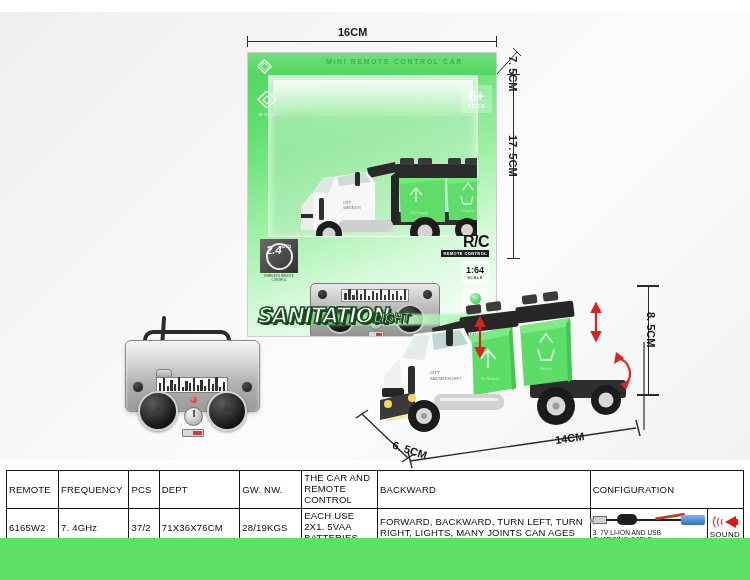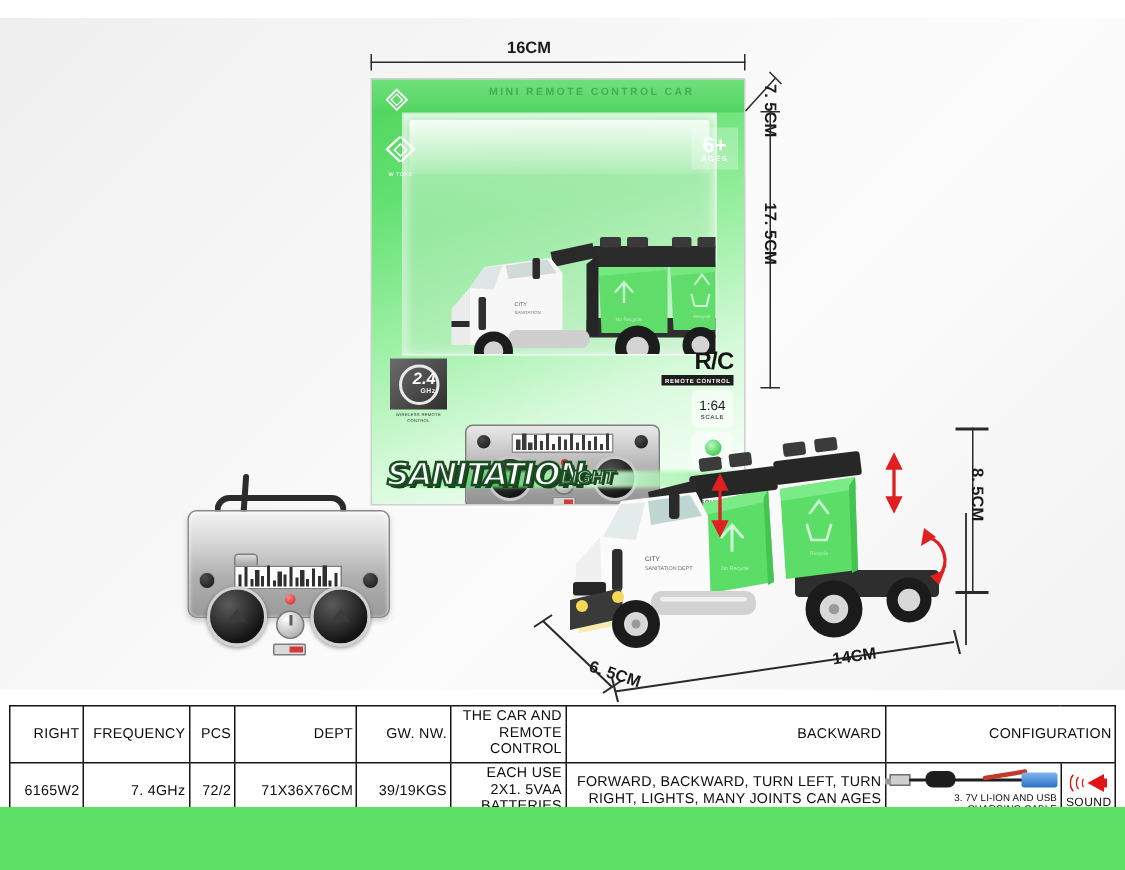--- a/index.html
+++ b/index.html
@@ -75,21 +75,21 @@
 
   
   .ghz-badge {
     position:absolute; left: 12px; top: 186px; width: 38px; height: 34px;
     background: linear-gradient(135deg,#6c6c6c,#2f2f2f);
     display:flex; align-items:center; justify-content:center;
   }
   .ghz-circle {
     width:27px;height:27px;border-radius:50%;
     border:2px solid #e9e9e9; color:#fff;
-    display:flex;flex-direction:column;align-items:flex-end;justify-content:center;
+    display:flex;flex-direction:row;align-items:flex-start;justify-content:center;
     font-weight:bold; line-height:1;
   }
   .ghz-circle .a{font-size:11px;font-style:italic}
   .ghz-circle .b{font-size:4.5px;letter-spacing:.4px}
   .ghz-cap{position:absolute;left:12px;top:221px;width:38px;font-size:2.8px;color:#2d2d2d;text-align:center;letter-spacing:.2px;}
 
   
   .rc-text {
     position:absolute; right:7px; top:180px; font-size:16px; font-weight:bold;
     color:#141414; letter-spacing:-.5px;
@@ -98,21 +98,21 @@
     position:absolute; right:7px; top:197px; font-size:4px; font-weight:bold;
     color:#ffffff; background:#1d1d1d; padding:1px 2px; letter-spacing:.4px;
   }
   .side-badge {
     position:absolute; right:7px; width:28px; height:25px;
     background: rgba(255,255,255,.55); border-radius:4px;
     display:flex;flex-direction:column;align-items:center;justify-content:center;
     line-height:1;
   }
   .sb1{top:207px}.sb2{top:235px}.sb3{top:263px}
-  .side-badge .big{font-size:9px;font-weight:normal;color:#171717}
+  .side-badge .big{font-size:9px;font-weight:bold;color:#171717}
   .side-badge .lbl{font-size:4px;font-weight:bold;color:#5d5d5d;letter-spacing:.4px;margin-top:1px}
   .bulb {
     width:11px;height:11px;border-radius:50%;
     background: radial-gradient(circle at 38% 34%, #bdf5c6, #4fd45c 65%, #33b341);
   }
   .spark { width:13px;height:11px;position:relative }
   .spark i {
     position:absolute;left:6px;top:0;width:1.6px;height:5px;background:#4fd45c;
     transform-origin:50% 110%;
   }
@@ -233,21 +233,21 @@
   .vert { transform-origin: 0 0; }
 
   
   .spec-table {
     position:absolute; left:6px; top:470px; width:738px;
     border-collapse: collapse;
     background:#fff;
   }
   .spec-table td, .spec-table th {
     border: 1px solid #161616;
-    text-align:right; vertical-align:middle;
+    text-align:left; vertical-align:middle;
     font-family:"Liberation Sans", sans-serif;
     color:#0d0d0d;
     padding: 2px 2px;
     font-size: 9.5px;
     letter-spacing: .2px;
   }
   .spec-table th { font-weight: normal; height: 24px; }
   .spec-table td { height: 26px; }
   .th-two { line-height:1.15; }
   .cfg-head { color:#e81414; font-weight:normal; letter-spacing:.6px; font-size:10px; }
@@ -585,38 +585,38 @@
       <line x1="6" y1="2" x2="52" y2="46" stroke="#2a2a2a" stroke-width="1.4"></line>
       <line x1="0" y1="6" x2="12" y2="-2" stroke="#2a2a2a" stroke-width="1.4"></line>
       <line x1="46" y1="50" x2="58" y2="42" stroke="#2a2a2a" stroke-width="1.4"></line>
     </svg>
   </div>
   <div class="dim-label" style="left:392px; top:444px; transform: rotate(18deg);">6. 5CM</div>
 
   <table class="spec-table">
     <tbody>
         <tr>
-      <th style="width:62px">RIGHT</th>
+      <th style="width:62px">REMOTE</th>
       <th style="width:78px">FREQUENCY</th>
       <th style="width:40px">PCS</th>
       <th style="width:108px">DEPT</th>
       <th style="width:84px">GW. NW.</th>
       <th style="width:108px" class="th-two">
         <div>THE CAR AND</div>
         <div>REMOTE CONTROL</div>
       </th>
       <th style="width:222px">BACKWARD</th>
       <th colspan="2" class="cfg-head">CONFIGURATION</th>
     </tr>
     <tr>
       <td>6165W2</td>
       <td>7. 4GHz</td>
-      <td>72/2</td>
+      <td>37/2</td>
       <td>71X36X76CM</td>
-      <td>39/19KGS</td>
+      <td>28/19KGS</td>
       <td class="th-two">
         <div>EACH USE 2X1. 5VAA</div>
         <div>BATTERIES</div>
       </td>
       <td class="feat-val">
         <div>FORWARD,  BACKWARD,  TURN LEFT, TURN</div>
         <div>RIGHT,  LIGHTS, MANY  JOINTS  CAN  AGES</div>
       </td>
       <td class="cfg-cell" style="width:96px">
         <div class="cable-icon">

